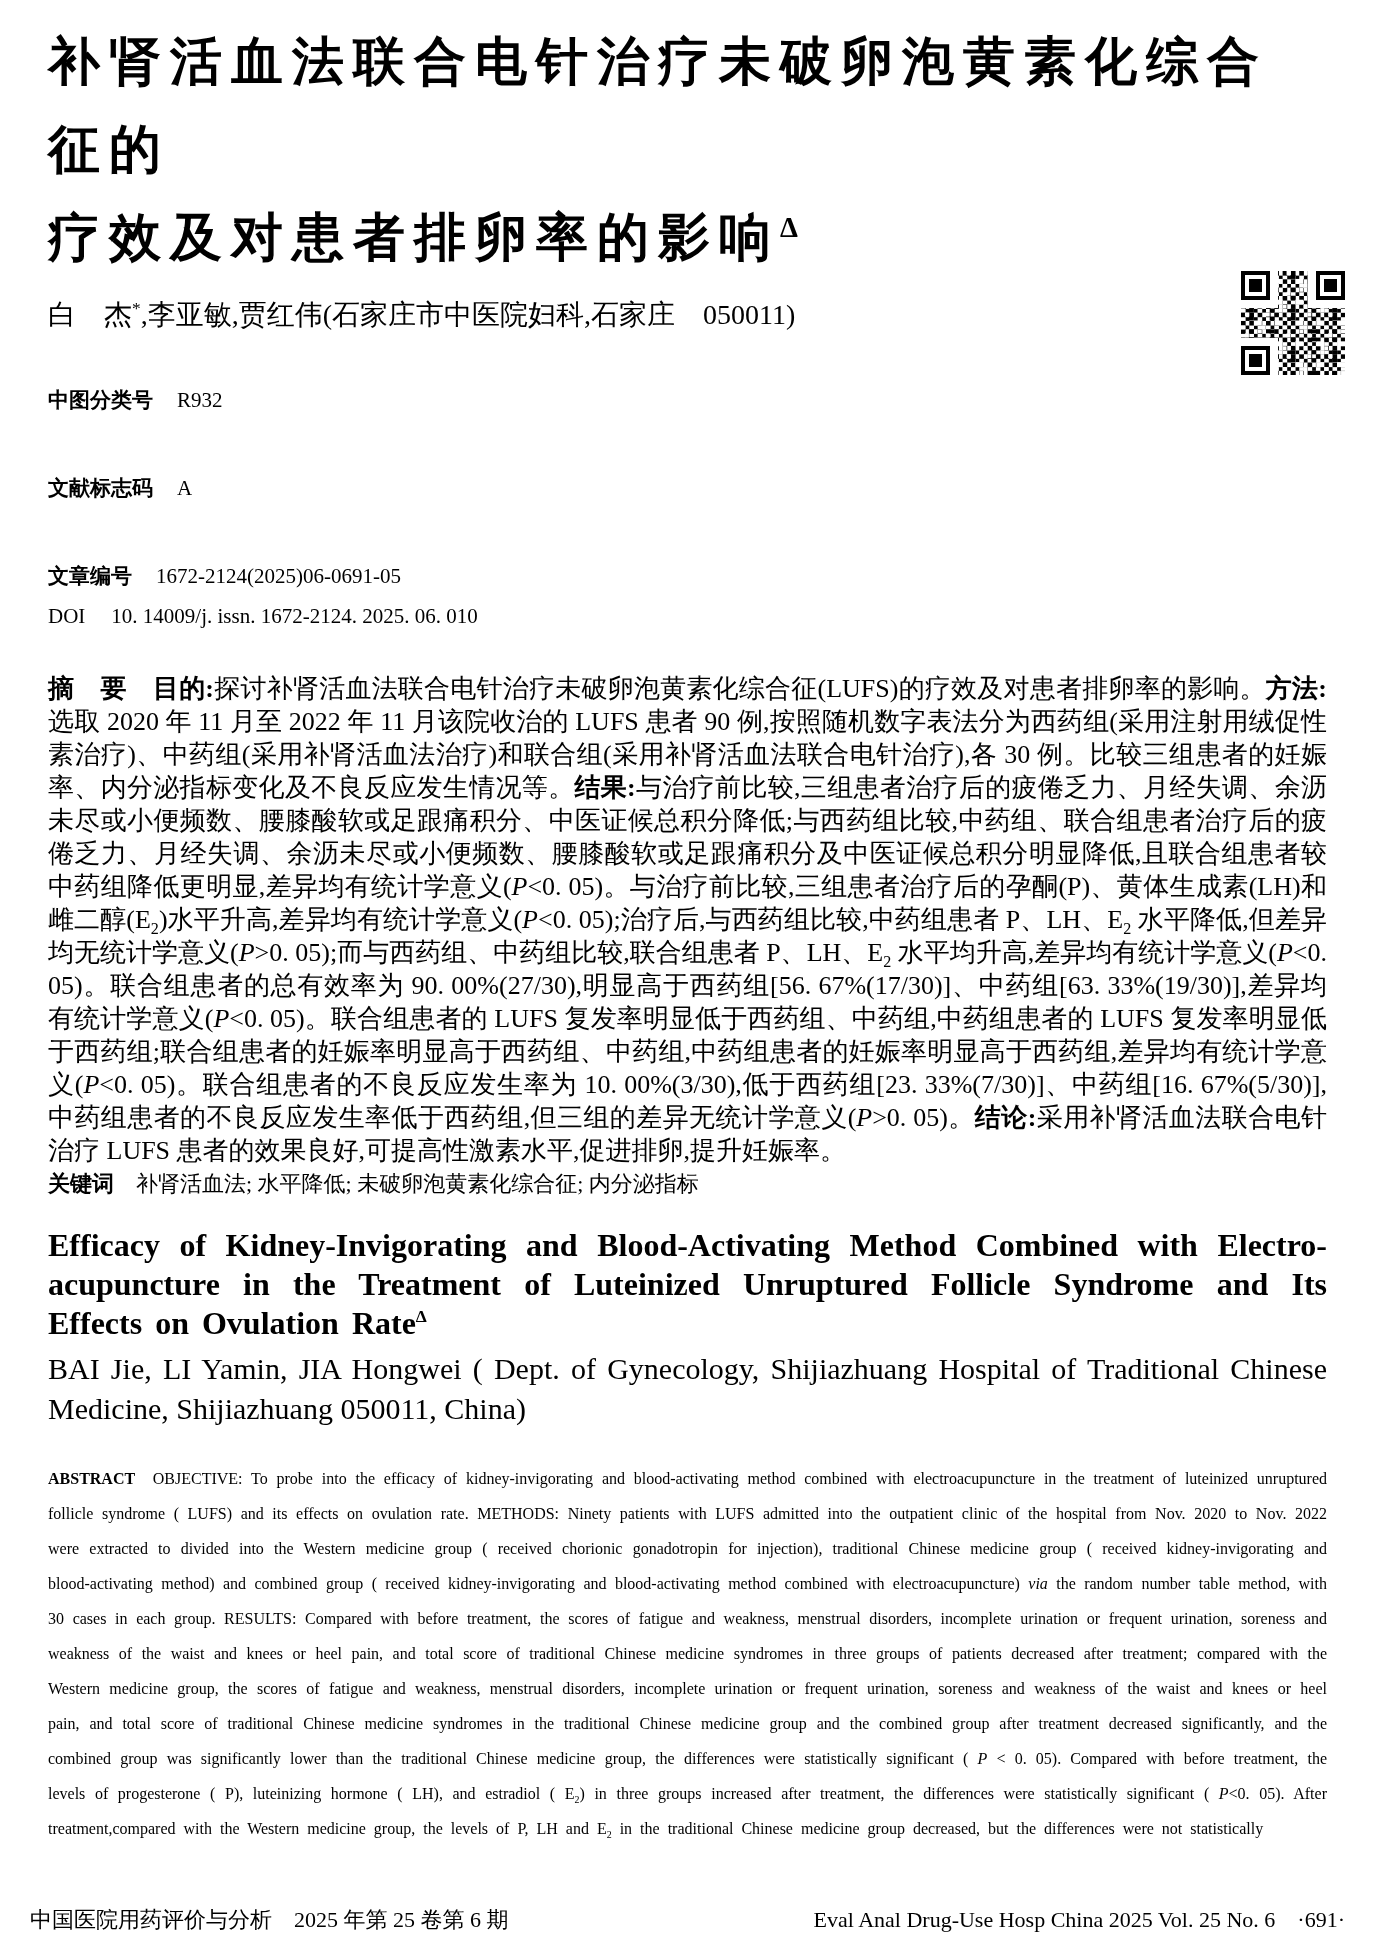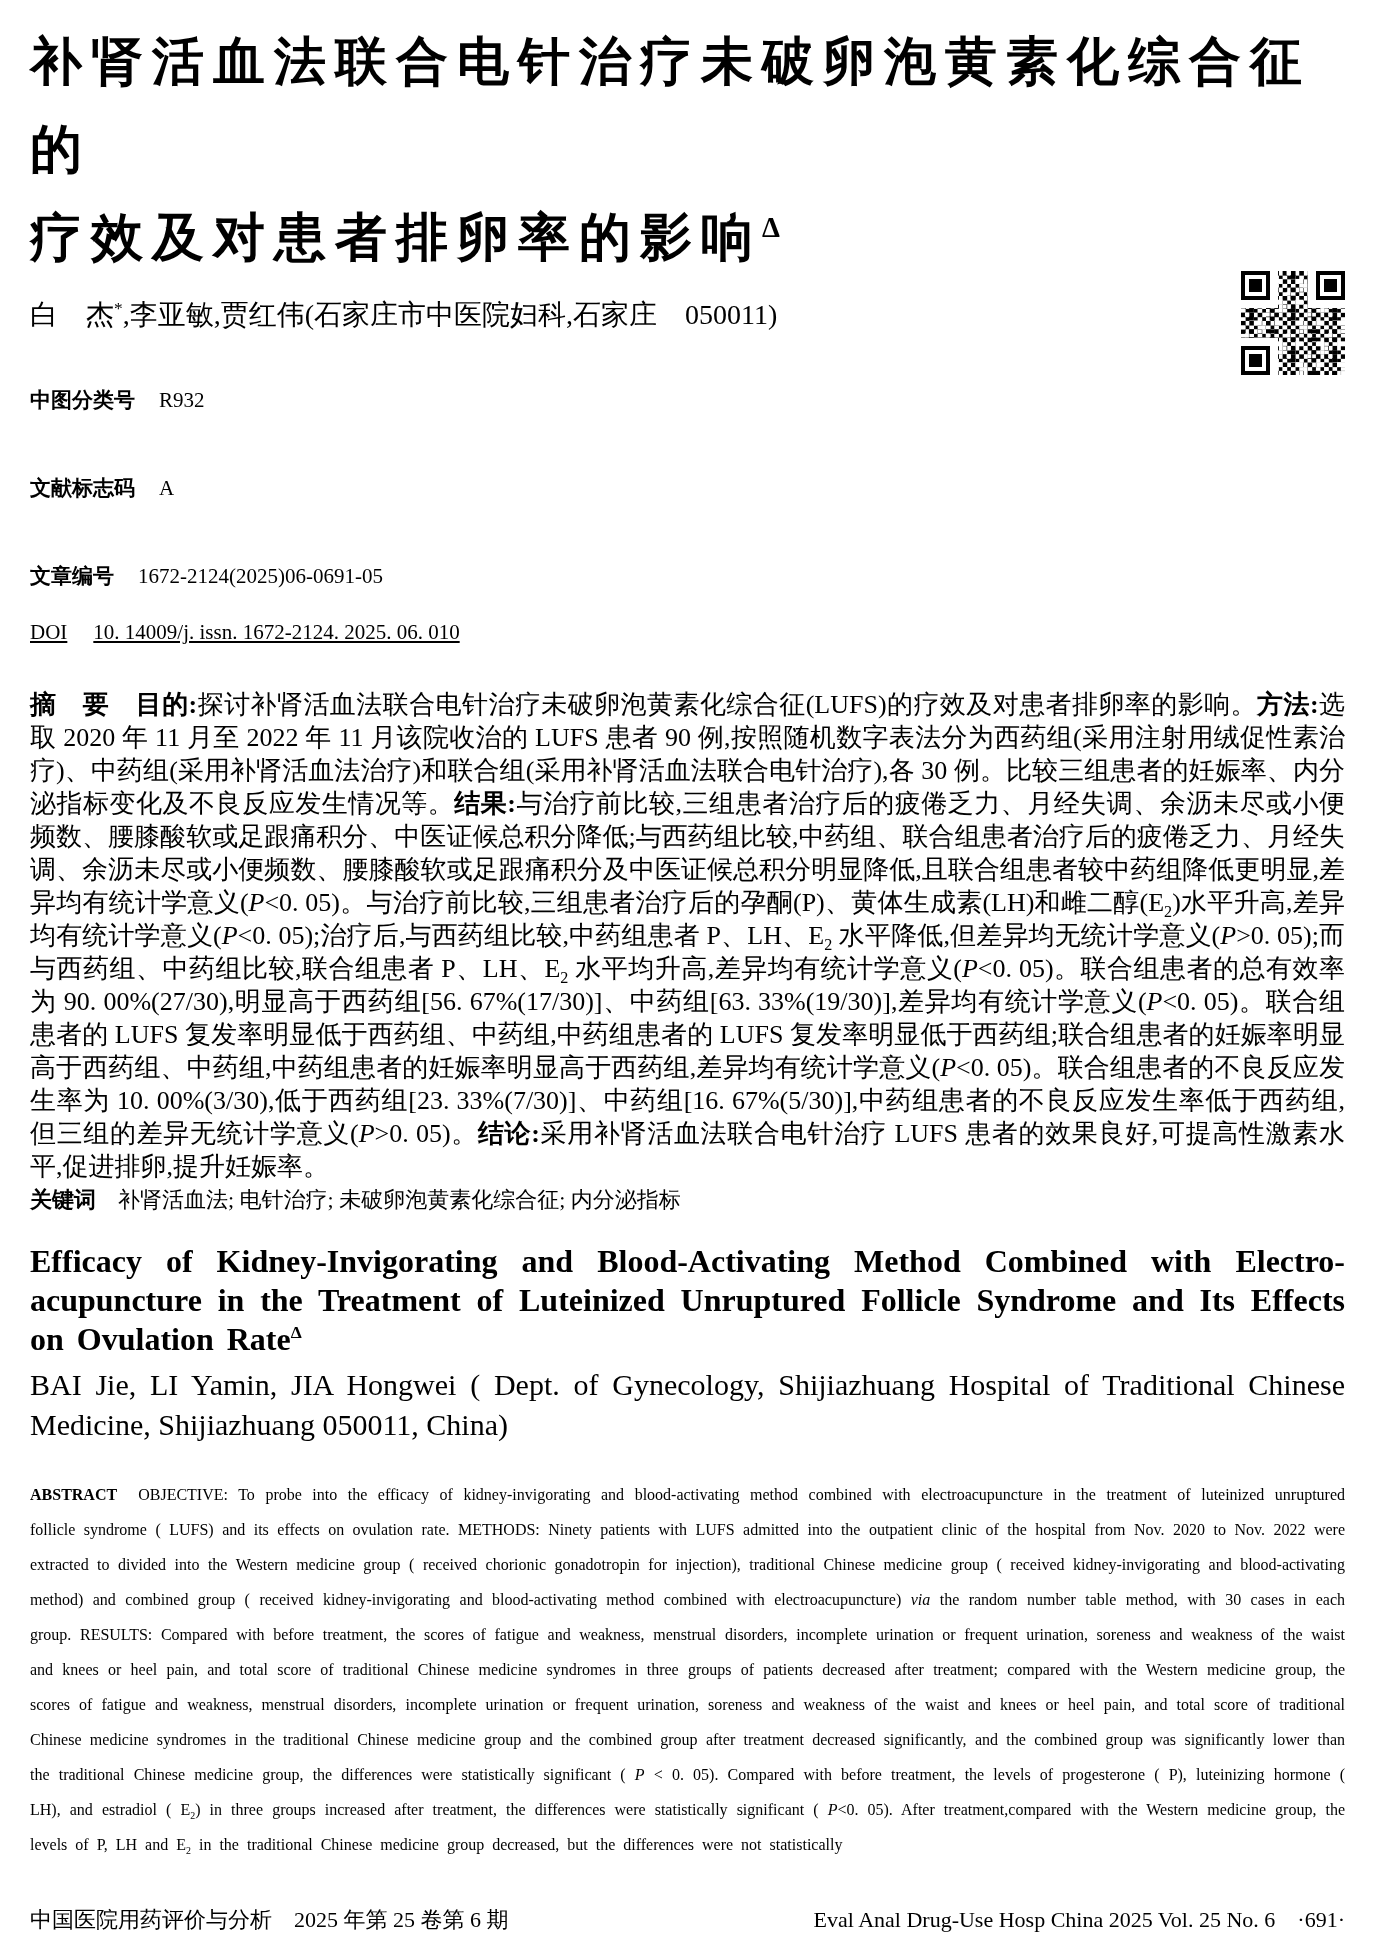--- a/index.html
+++ b/index.html
@@ -1,28 +1,28 @@
 <!DOCTYPE html>
 <html><head>
 <meta charset="utf-8">
 <style>
   html,body{margin:0;padding:0;background:#fff;}
   body{width:1375px;height:1940px;position:relative;font-family:"Liberation Serif","DejaVu Serif",serif;color:#000;overflow:hidden;}
   .page{position:relative;width:1375px;height:1940px;background:#fff;}
-  .content{padding:0 30px;}
+  .content{padding:0 48px;}
   .b{font-weight:bold;}
   .i{font-style:italic;}
   sup,sub{font-size:62%;line-height:0;}
   .cn-title{margin:18px 0 0;font-size:52px;line-height:88px;font-weight:bold;letter-spacing:9px;}
   .cn-title sup{font-size:55%;letter-spacing:0;}
   .authors-cn{margin:16px 0 0;font-size:28px;line-height:34px;}
   .meta-row{margin-top:54px;font-size:21px;line-height:28px;display:flex;gap:60px;align-items:baseline;flex-direction:column;}
   .meta-group{display:flex;gap:24px;align-items:baseline;white-space:nowrap;}
   .meta-label{font-weight:bold;font-family:"Liberation Sans","DejaVu Sans","Liberation Serif",sans-serif;}
-  .doi-row{margin-top:28px;font-size:21px;line-height:28px;display:flex;gap:26px;text-decoration:underline;}
+  .doi-row{margin-top:12px;font-size:21px;line-height:28px;display:flex;gap:26px;}
   .abstract-cn{margin:42px 0 0;font-size:26px;line-height:33px;text-align:justify;}
   .keywords-cn{margin:0;font-size:22px;line-height:33px;}
   .en-title{margin:26px 0 0;font-size:32px;line-height:39px;font-weight:bold;text-align:justify;word-spacing:5px;}
   .en-title sup{font-size:55%;}
   .authors-en{margin:6px 0 0;font-size:30px;line-height:40px;text-align:justify;}
   .abstract-en{margin:32px 0 0;font-size:16px;line-height:35px;text-align:justify;word-spacing:4px;max-height:600px;overflow:hidden;}
   .qr{position:absolute;top:253px;right:30px;width:104px;height:104px;}
   .qr svg{width:104px;height:104px;shape-rendering:crispEdges;}
   .bottom-block{position:absolute;left:30px;top:1766px;width:780px;background:#fff;}
   .fn-divider{width:410px;border-top:2px solid #000;}
@@ -52,21 +52,21 @@
         <span class="meta-value">1672-2124(2025)06-0691-05</span>
       </span>
     </div>
 
     <div class="doi-row">
       <span>DOI</span>
       <span>10. 14009/j. issn. 1672-2124. 2025. 06. 010</span>
     </div>
 
     <p class="abstract-cn"><span class="b">摘　要　目的:</span><span>探讨补肾活血法联合电针治疗未破卵泡黄素化综合征(LUFS)的疗效及对患者排卵率的影响。</span><span class="b">方法:</span><span>选取 2020 年 11 月至 2022 年 11 月该院收治的 LUFS 患者 90 例,按照随机数字表法分为西药组(采用注射用绒促性素治疗)、中药组(采用补肾活血法治疗)和联合组(采用补肾活血法联合电针治疗),各 30 例。比较三组患者的妊娠率、内分泌指标变化及不良反应发生情况等。</span><span class="b">结果:</span><span>与治疗前比较,三组患者治疗后的疲倦乏力、月经失调、余沥未尽或小便频数、腰膝酸软或足跟痛积分、中医证候总积分降低;与西药组比较,中药组、联合组患者治疗后的疲倦乏力、月经失调、余沥未尽或小便频数、腰膝酸软或足跟痛积分及中医证候总积分明显降低,且联合组患者较中药组降低更明显,差异均有统计学意义(</span><span class="i">P</span><span>&lt;0. 05)。与治疗前比较,三组患者治疗后的孕酮(P)、黄体生成素(LH)和雌二醇(E</span><sub>2</sub><span>)水平升高,差异均有统计学意义(</span><span class="i">P</span><span>&lt;0. 05);治疗后,与西药组比较,中药组患者 P、LH、E</span><sub>2</sub><span> 水平降低,但差异均无统计学意义(</span><span class="i">P</span><span>&gt;0. 05);而与西药组、中药组比较,联合组患者 P、LH、E</span><sub>2</sub><span> 水平均升高,差异均有统计学意义(</span><span class="i">P</span><span>&lt;0. 05)。联合组患者的总有效率为 90. 00%(27/30),明显高于西药组[56. 67%(17/30)]、中药组[63. 33%(19/30)],差异均有统计学意义(</span><span class="i">P</span><span>&lt;0. 05)。联合组患者的 LUFS 复发率明显低于西药组、中药组,中药组患者的 LUFS 复发率明显低于西药组;联合组患者的妊娠率明显高于西药组、中药组,中药组患者的妊娠率明显高于西药组,差异均有统计学意义(</span><span class="i">P</span><span>&lt;0. 05)。联合组患者的不良反应发生率为 10. 00%(3/30),低于西药组[23. 33%(7/30)]、中药组[16. 67%(5/30)],中药组患者的不良反应发生率低于西药组,但三组的差异无统计学意义(</span><span class="i">P</span><span>&gt;0. 05)。</span><span class="b">结论:</span><span>采用补肾活血法联合电针治疗 LUFS 患者的效果良好,可提高性激素水平,促进排卵,提升妊娠率。</span></p>
-    <p class="keywords-cn"><span class="b">关键词</span><span>　补肾活血法; 电针治疗; 未破卵泡黄素化综合征; 内分泌指标</span></p>
+    <p class="keywords-cn"><span class="b">关键词</span><span>　补肾活血法; 水平降低; 未破卵泡黄素化综合征; 内分泌指标</span></p>
 
     <h2 class="en-title"><span>Efficacy of Kidney-Invigorating and Blood-Activating Method Combined with Electro-acupuncture in the Treatment of Luteinized Unruptured Follicle Syndrome and Its Effects on Ovulation Rate</span><sup>Δ</sup></h2>
     <p class="authors-en">BAI Jie, LI Yamin, JIA Hongwei ( Dept. of Gynecology, Shijiazhuang Hospital of Traditional Chinese Medicine, Shijiazhuang 050011, China)</p>
 
     <p class="abstract-en"><span class="b">ABSTRACT</span><span>　OBJECTIVE: To probe into the efficacy of kidney-invigorating and blood-activating method combined with electroacupuncture in the treatment of luteinized unruptured follicle syndrome ( LUFS) and its effects on ovulation rate. METHODS: Ninety patients with LUFS admitted into the outpatient clinic of the hospital from Nov. 2020 to Nov. 2022 were extracted to divided into the Western medicine group ( received chorionic gonadotropin for injection), traditional Chinese medicine group ( received kidney-invigorating and blood-activating method) and combined group ( received kidney-invigorating and blood-activating method combined with electroacupuncture) </span><span class="i">via</span><span> the random number table method, with 30 cases in each group. RESULTS: Compared with before treatment, the scores of fatigue and weakness, menstrual disorders, incomplete urination or frequent urination, soreness and weakness of the waist and knees or heel pain, and total score of traditional Chinese medicine syndromes in three groups of patients decreased after treatment; compared with the Western medicine group, the scores of fatigue and weakness, menstrual disorders, incomplete urination or frequent urination, soreness and weakness of the waist and knees or heel pain, and total score of traditional Chinese medicine syndromes in the traditional Chinese medicine group and the combined group after treatment decreased significantly, and the combined group was significantly lower than the traditional Chinese medicine group, the differences were statistically significant ( </span><span class="i">P</span><span> &lt; 0. 05). Compared with before treatment, the levels of progesterone ( P), luteinizing hormone ( LH), and estradiol ( E</span><sub>2</sub><span>) in three groups increased after treatment, the differences were statistically significant ( </span><span class="i">P</span><span>&lt;0. 05). After treatment,compared with the Western medicine group, the levels of P, LH and E</span><sub>2</sub><span> in the traditional Chinese medicine group decreased, but the differences were not statistically</span></p>
   </div>
 
   <div class="qr">
     <svg viewBox="0 0 25 25" xmlns="http://www.w3.org/2000/svg" aria-hidden="true">
       <defs>

